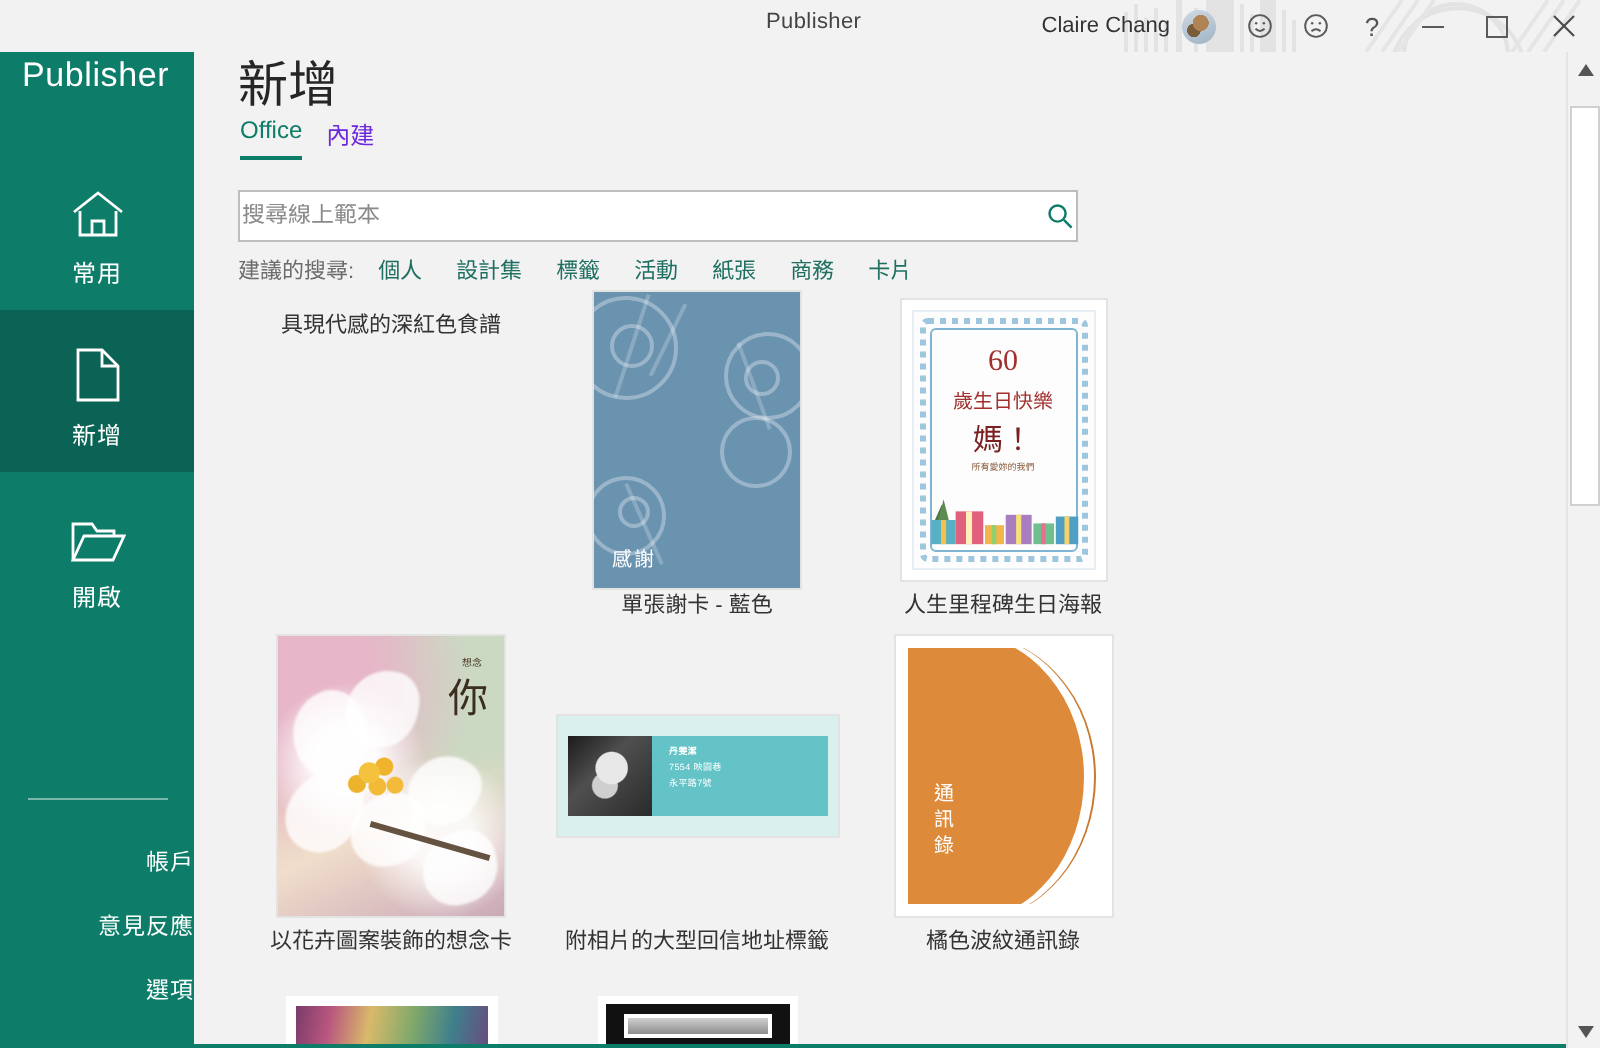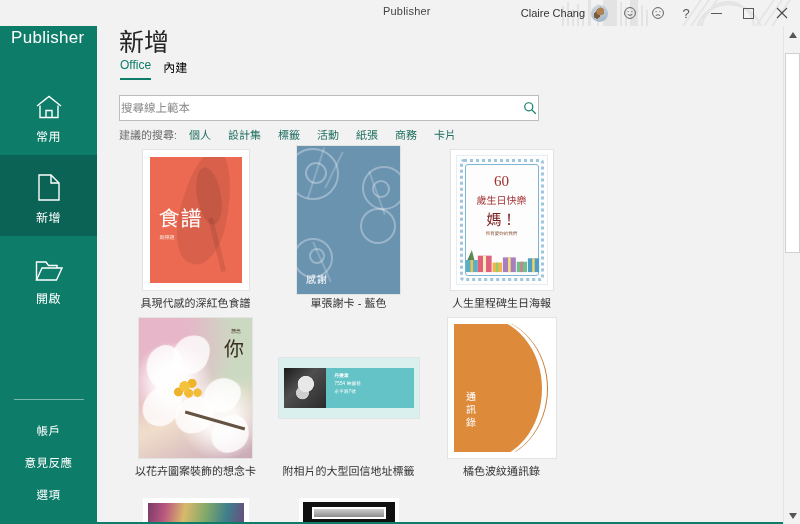--- a/index.html
+++ b/index.html
@@ -54,32 +54,32 @@
   .rail-item {
     height: 81px; display: flex; flex-direction: column; align-items: center;
     justify-content: center; color: #ffffff; cursor: default;
   }
   .rail-item .glyph { height: 34px; display: flex; align-items: flex-end; }
   .rail-item .lbl { font-size: 12px; margin-top: 7px; letter-spacing: .5px; }
   .rail-item.active { background: #0a6354; }
   .rail-bottom { position: absolute; left: 0; bottom: 14px; width: 97px; }
   .rail-sep { width: 70px; height: 1px; background: rgba(255,255,255,.45); margin: 0 auto 14px; }
   .rail-link {
-    text-align: center; color: #ffffff; font-size: 11.5px; padding: 8px 0;
+    text-align: right; color: #ffffff; font-size: 11.5px; padding: 8px 0;
     letter-spacing: .5px;
   }
 
   
   .content {
     position: absolute; left: 97px; top: 0; width: 686px; height: 524px;
     background: #f2f2f2; overflow: hidden;
   }
   .page-title { position: absolute; left: 22px; top: 22px; font-size: 25px; color: #262626; font-weight: 400; }
   .tabs { position: absolute; left: 23px; top: 58px; display: flex; gap: 12px; }
-  .tab { font-size: 12px; color: #000000; padding-bottom: 5px; }
+  .tab { font-size: 12px; color: #6d28d9; padding-bottom: 5px; }
   .tab.active { color: #0d7c69; border-bottom: 2px solid #0d7c69; font-weight: 400; }
 
   .searchwrap { position: absolute; left: 22px; top: 95px; width: 420px; height: 26px; }
   .searchbox {
     width: 100%; height: 26px; border: 1px solid #bdbdbd; background: #fff;
     display: flex; align-items: center; padding: 0 1px;
   }
   .searchbox input {
     flex: 1; border: 0; outline: 0; font-size: 11.5px; color: #333;
     font-family: inherit; background: transparent;
@@ -430,30 +430,20 @@
       <a class="suggest-link">標籤</a>
       <a class="suggest-link">活動</a>
       <a class="suggest-link">紙張</a>
       <a class="suggest-link">商務</a>
       <a class="suggest-link">卡片</a>
     </div>
 
     <div class="grid">
 
       <div class="cell">
-        <div class="thumbwrap">
-          <div class="thumb t-recipe">
-            <div class="inner">
-              <div class="whisk"></div>
-              <div class="spoon"></div>
-              <div class="ttl">食譜</div>
-              <div class="sub">副標題</div>
-            </div>
-          </div>
-        </div>
         <div class="caption">具現代感的深紅色食譜</div>
       </div>
 
       <div class="cell">
         <div class="thumbwrap">
           <div class="thumb t-thanks">
             <span class="sw" style="left:-10px;top:2px;width:52px;height:52px;"></span>
             <span class="sw" style="left:8px;top:16px;width:22px;height:22px;"></span>
             <span class="sw" style="right:-6px;top:20px;width:44px;height:44px;"></span>
             <span class="sw" style="right:10px;top:34px;width:18px;height:18px;"></span>

